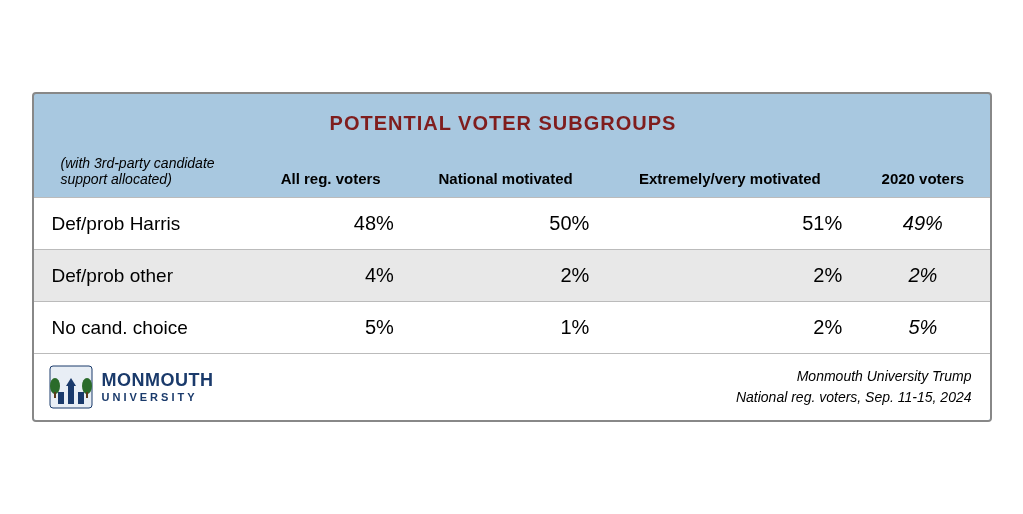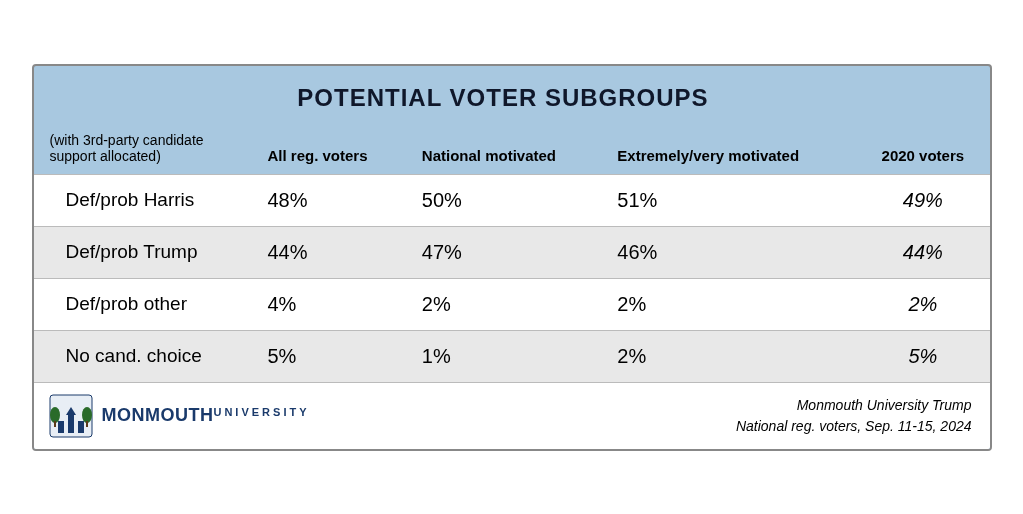--- a/index.html
+++ b/index.html
@@ -15,50 +15,51 @@
     .card {
       background: #a8c8e0;
       border: 2px solid #888;
       width: 960px;
       padding: 0;
       border-radius: 4px;
       overflow: hidden;
     }
     .card-title {
       text-align: center;
-      font-size: 24px;
+      font-size: 20px;
       font-weight: 900;
       padding: 18px 37px 10px 20px;
-      color: #0f172a;
+      color: #7f1d1d;
       letter-spacing: 1px;
     }
     table {
       width: 100%;
       border-collapse: collapse;
       background: #fff;
     }
     thead tr {
       background: #a8c8e0;
     }
     thead th {
       padding: 10px 14px;
       font-size: 15px;
       font-weight: 600;
       color: #000;
       vertical-align: bottom;
     }
     thead th.col-header-sub {
+      font-style: italic;
       font-weight: 400;
       text-align: left;
       font-size: 14px;
-      padding-left: 16px;
+      padding-left: 27px;
       width: 220px;
     }
     thead th.col-header-num {
-      text-align: left;
+      text-align: center;
     }
     thead th.col-last {
       text-align: center;
     }
     tbody tr {
       border-top: 1px solid #bbb;
     }
     tbody tr:nth-child(odd) {
       background: #fff;
     }
@@ -66,24 +67,24 @@
       background: #e8e8e8;
     }
     tbody td {
       padding: 14px 14px;
       font-size: 19px;
       color: #000;
     }
     tbody td.row-label {
       font-size: 19px;
       font-weight: 500;
-      padding-left: 32px;
+      padding-left: 18px;
     }
     tbody td.row-val {
-      text-align: left;
+      text-align: right;
       font-size: 20px;
     }
     tbody td.row-val-last {
       text-align: center;
       font-size: 20px;
       font-style: italic;
       margin-top: 15px;
     }
     .footer-row {
       background: #fff;
@@ -97,21 +98,21 @@
       display: flex;
       align-items: center;
       gap: 8px;
     }
     .logo-icon {
       width: 46px;
       height: 46px;
     }
     .logo-text {
       display: flex;
-      flex-direction: row;
+      flex-direction: column;
       line-height: 1.1;
     }
     .logo-monmouth {
       font-size: 18px;
       font-weight: 900;
       color: #1a3a6b;
       letter-spacing: 0.5px;
     }
     .logo-university {
       font-size: 11px;
@@ -152,27 +153,20 @@
         </th>
       </tr>
     </thead>
     <tbody id="table-body">
     <tr>
       <td class="row-label">Def/prob Harris</td>
       <td class="row-val">48%</td>
       <td class="row-val">50%</td>
       <td class="row-val">51%</td>
       <td class="row-val-last">49%</td>
-    </tr>
-        <tr>
-      <td class="row-label">Def/prob Trump</td>
-      <td class="row-val">44%</td>
-      <td class="row-val">47%</td>
-      <td class="row-val">46%</td>
-      <td class="row-val-last">44%</td>
     </tr>
         <tr>
       <td class="row-label">Def/prob other</td>
       <td class="row-val">4%</td>
       <td class="row-val">2%</td>
       <td class="row-val">2%</td>
       <td class="row-val-last">2%</td>
     </tr>
         <tr>
       <td class="row-label">No cand. choice</td>

